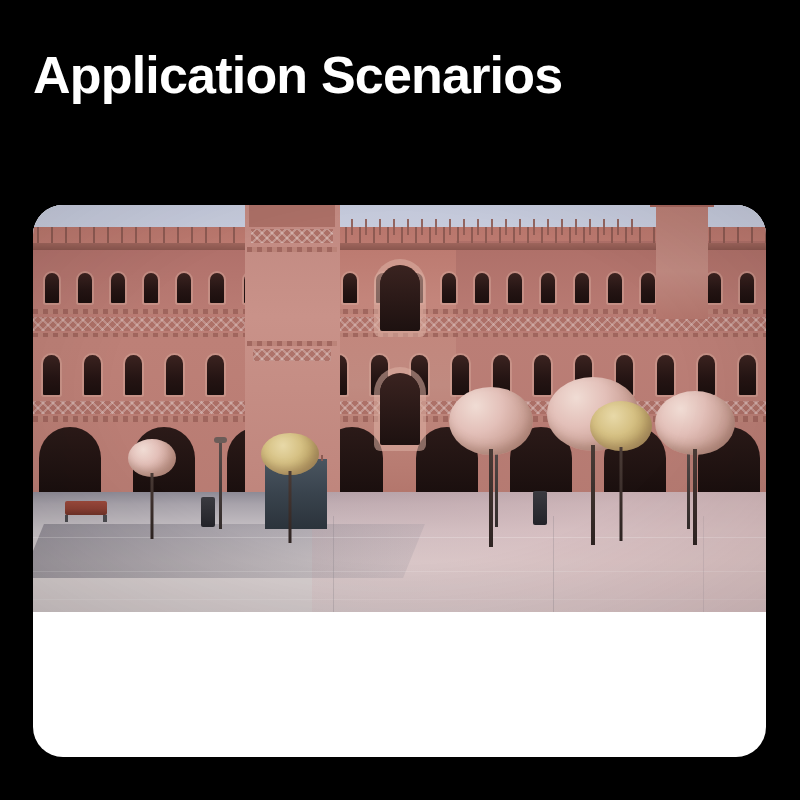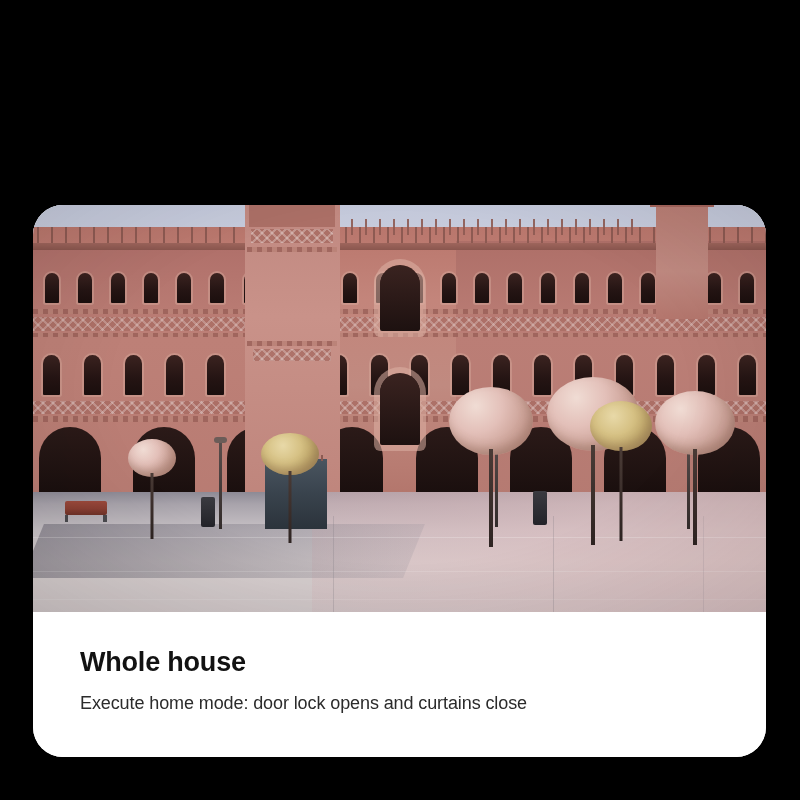--- a/index.html
+++ b/index.html
@@ -243,20 +243,21 @@
     color:#2b2b2b;
     letter-spacing:-0.1px;
     line-height:1.25;
   }
 </style>
 </head>
 <body>
 
 <div id="page">
 
+  <h1 id="page-title">Application Scenarios</h1>
 
   <div id="scenario-card">
 
     <div class="card-media">
 
       <div class="sky"></div>
 
       <div class="facade"></div>
       <div class="facade-left-wing"></div>
       <div class="facade-right-wing"></div>
@@ -392,19 +393,15 @@
 
       <div class="tree" style="left:616px;top:186px;width:92px;height:154px;">
         <div class="crown" style="top:0;width:80px;height:64px;"></div>
         <div class="trunk" style="top:58px;height:96px;width:4px;"></div>
       </div>
 
       <div class="photo-soften"></div>
       <div class="photo-vignette"></div>
     </div>
 
-    <div class="card-body">
-      <div id="card-title">Whole house</div>
-      <div id="card-subtitle">Execute home mode: door lock opens and curtains close</div>
-    </div>
 
   </div>
 </div>
 
 </body></html>

